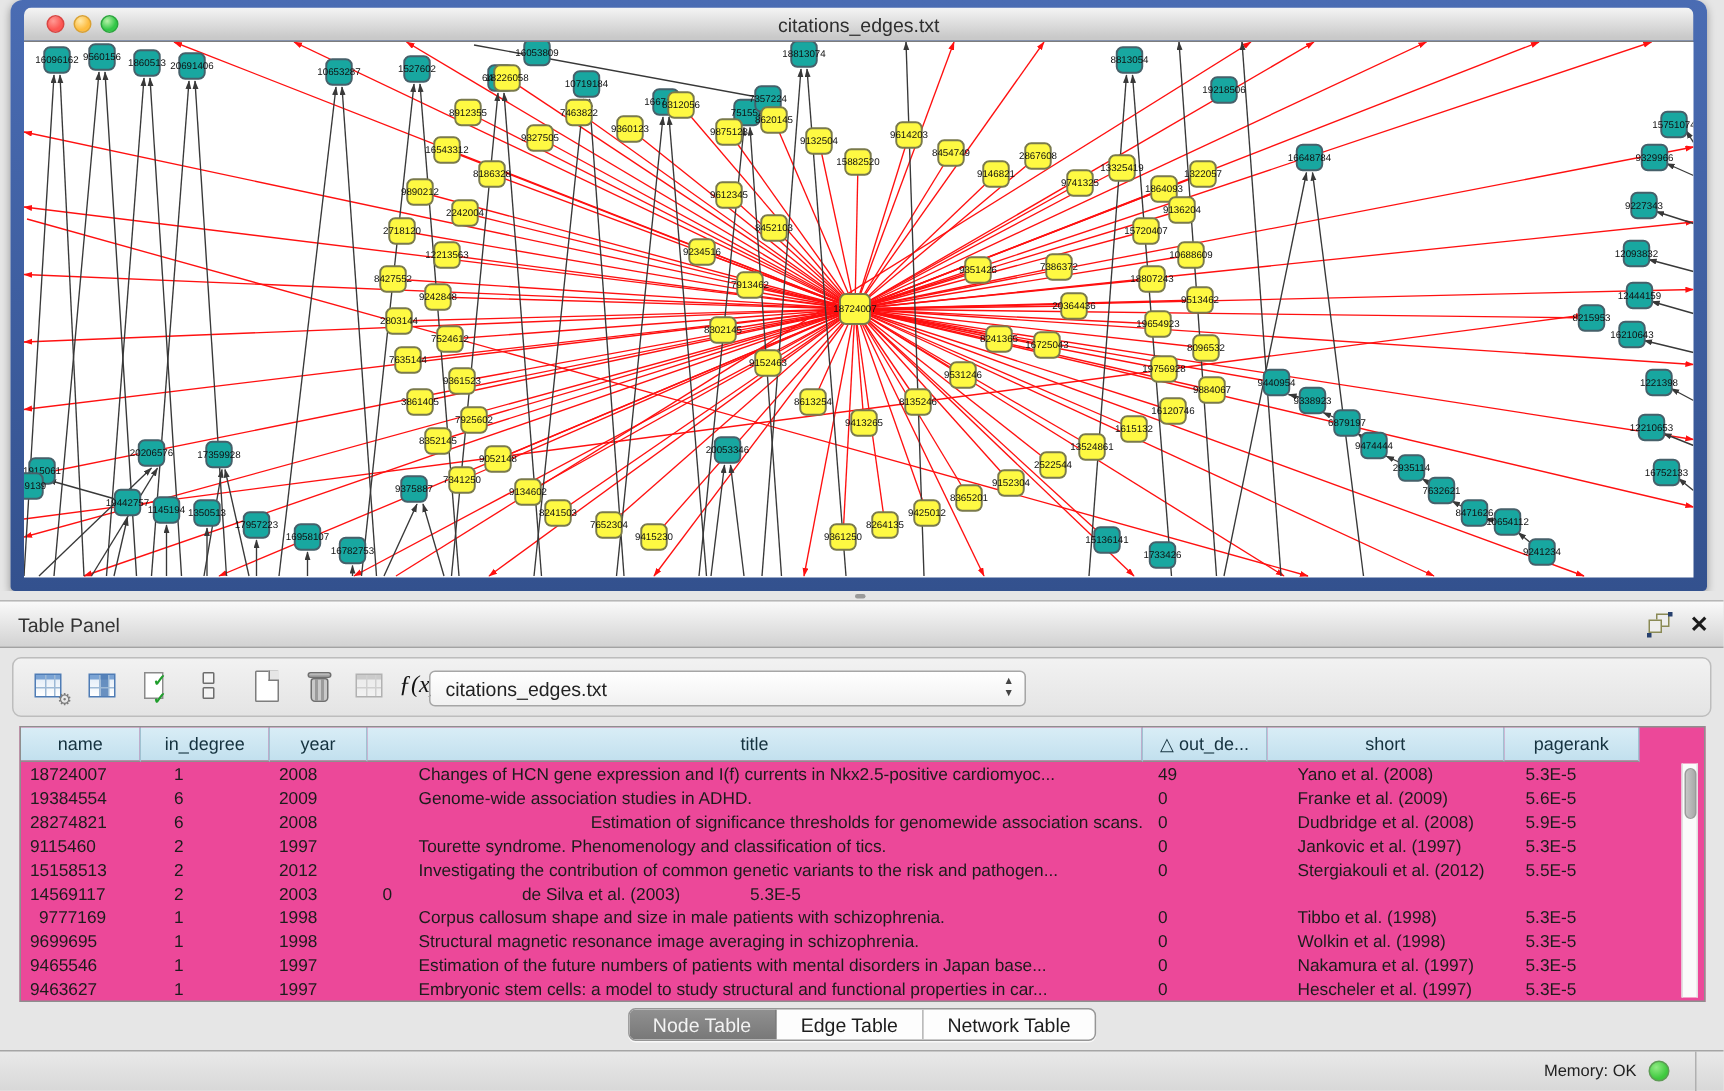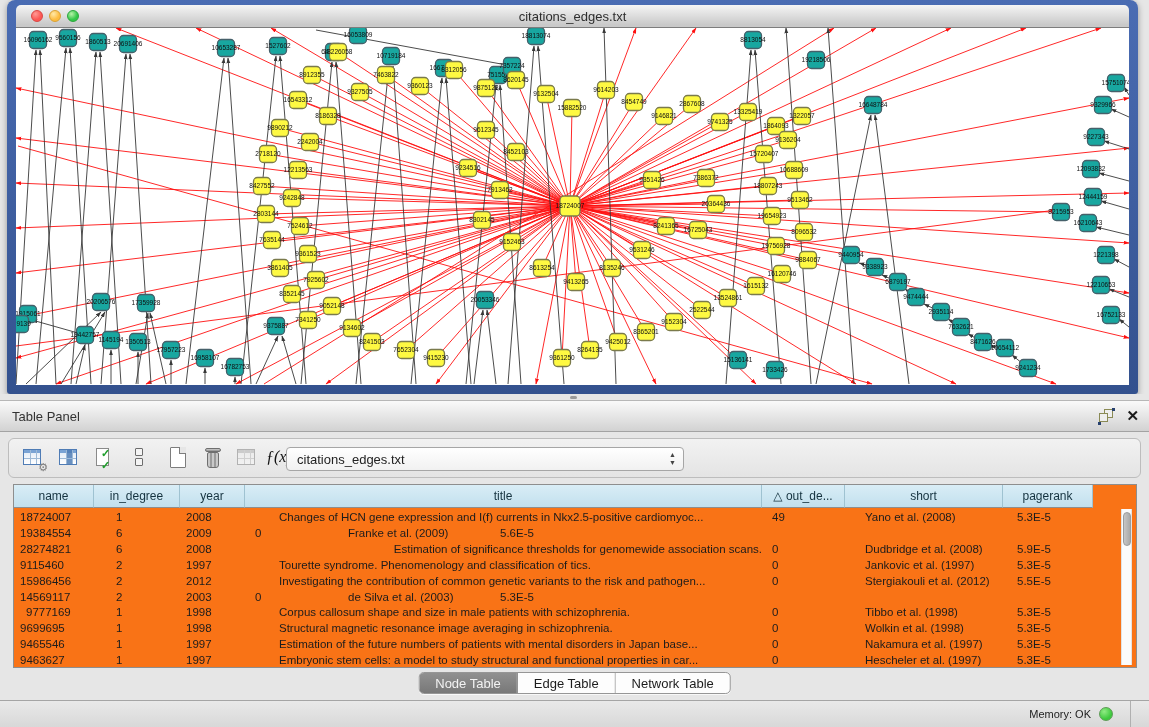--- a/index.html
+++ b/index.html
@@ -61,21 +61,21 @@
   .trash-body { position:absolute; left:6px; top:6px; width:12px; height:16px; border-radius:2px 2px 3px 3px;
     background:repeating-linear-gradient(90deg,#c9c9c9 0 2px,#9b9b9b 2px 4px); border:1px solid #6f6f6f; }
   .fx { position:absolute; left:1px; top:2px; font-family:"Liberation Serif",serif; font-style:italic;
     font-size:16px; color:#111; }
   .net-select { position:absolute; left:277px; top:8px; width:398px; height:24px;
     background:linear-gradient(180deg,#ffffff,#f1f1f1); border:1px solid #a6a6a6; border-radius:4px; }
   .net-select .val { position:absolute; left:10px; top:4px; font-size:13px; color:#222; }
   .net-select .stepper { position:absolute; right:7px; top:3px; font-size:7px; line-height:8px; color:#444; text-align:center; }
   
   .dtable { position:absolute; left:13px; top:52px; width:1124px; height:184px;
-    background:#f97316; border:1px solid #8e8e8e; }
+    background:#ec4899; border:1px solid #8e8e8e; }
   .thead { position:absolute; left:0; top:0; right:0; height:23px; display:flex; }
   .th { height:23px; background:linear-gradient(180deg,#d9edf6,#c2e0ee); border-right:1px solid #9fc2d1;
     border-bottom:1px solid #8e8e8e; font-size:12px; color:#15323f; text-align:center; line-height:22px;
     overflow:hidden; white-space:nowrap; }
   .trow { position:absolute; left:0; right:14px; height:16px; display:flex; }
   .td { font-size:11.5px; color:#1c1c1c; line-height:16px; white-space:nowrap; overflow:hidden; }
   .vscroll { position:absolute; right:4px; top:24px; bottom:2px; width:11px;
     background:#fbfbfb; border-left:1px solid #e2e2e2; border-right:1px solid #e2e2e2; }
   .vscroll .thumb { position:absolute; left:1px; top:3px; width:8px; height:34px; border-radius:4px;
     background:linear-gradient(90deg,#c6c6c6,#a9a9a9); border:1px solid #9b9b9b; }
@@ -861,20 +861,21 @@
           <div class="td" style="width: 65px; padding-left: 6px;">2008</div>
           <div class="td" style="width: 517px; padding-left: 34px;">Changes of HCN gene expression and I(f) currents in Nkx2.5-positive cardiomyoc...</div>
           <div class="td" style="width: 83px; padding-left: 10px;">49</div>
           <div class="td" style="width: 158px; padding-left: 20px;">Yano et al. (2008)</div>
           <div class="td" style="width: 90px; padding-left: 14px;">5.3E-5</div>
         </div>
         <div class="trow" style="top: 39.9px;">
           <div class="td" style="width: 80px; padding-left: 6px;">19384554</div>
           <div class="td" style="width: 86px; padding-left: 22px;">6</div>
           <div class="td" style="width: 65px; padding-left: 6px;">2009</div>
+          <div class="td" style="width: 517px; padding-left: 34px;">Genome-wide association studies in ADHD.</div>
           <div class="td" style="width: 83px; padding-left: 10px;">0</div>
           <div class="td" style="width: 158px; padding-left: 20px;">Franke et al. (2009)</div>
           <div class="td" style="width: 90px; padding-left: 14px;">5.6E-5</div>
         </div>
         <div class="trow" style="top: 55.8px;">
           <div class="td" style="width: 80px; padding-left: 6px;">28274821</div>
           <div class="td" style="width: 86px; padding-left: 22px;">6</div>
           <div class="td" style="width: 65px; padding-left: 6px;">2008</div>
           <div class="td" style="width: 517px; padding-left: 34px; text-align: right;">Estimation of significance thresholds for genomewide association scans.</div>
           <div class="td" style="width: 83px; padding-left: 10px;">0</div>
@@ -884,21 +885,21 @@
         <div class="trow" style="top: 71.7px;">
           <div class="td" style="width: 80px; padding-left: 6px;">9115460</div>
           <div class="td" style="width: 86px; padding-left: 22px;">2</div>
           <div class="td" style="width: 65px; padding-left: 6px;">1997</div>
           <div class="td" style="width: 517px; padding-left: 34px;">Tourette syndrome. Phenomenology and classification of tics.</div>
           <div class="td" style="width: 83px; padding-left: 10px;">0</div>
           <div class="td" style="width: 158px; padding-left: 20px;">Jankovic et al. (1997)</div>
           <div class="td" style="width: 90px; padding-left: 14px;">5.3E-5</div>
         </div>
         <div class="trow" style="top: 87.6px;">
-          <div class="td" style="width: 80px; padding-left: 6px;">15986456</div>
+          <div class="td" style="width: 80px; padding-left: 6px;">15158513</div>
           <div class="td" style="width: 86px; padding-left: 22px;">2</div>
           <div class="td" style="width: 65px; padding-left: 6px;">2012</div>
           <div class="td" style="width: 517px; padding-left: 34px;">Investigating the contribution of common genetic variants to the risk and pathogen...</div>
           <div class="td" style="width: 83px; padding-left: 10px;">0</div>
           <div class="td" style="width: 158px; padding-left: 20px;">Stergiakouli et al. (2012)</div>
           <div class="td" style="width: 90px; padding-left: 14px;">5.5E-5</div>
         </div>
         <div class="trow" style="top: 103.5px;">
           <div class="td" style="width: 80px; padding-left: 6px;">14569117</div>
           <div class="td" style="width: 86px; padding-left: 22px;">2</div>

